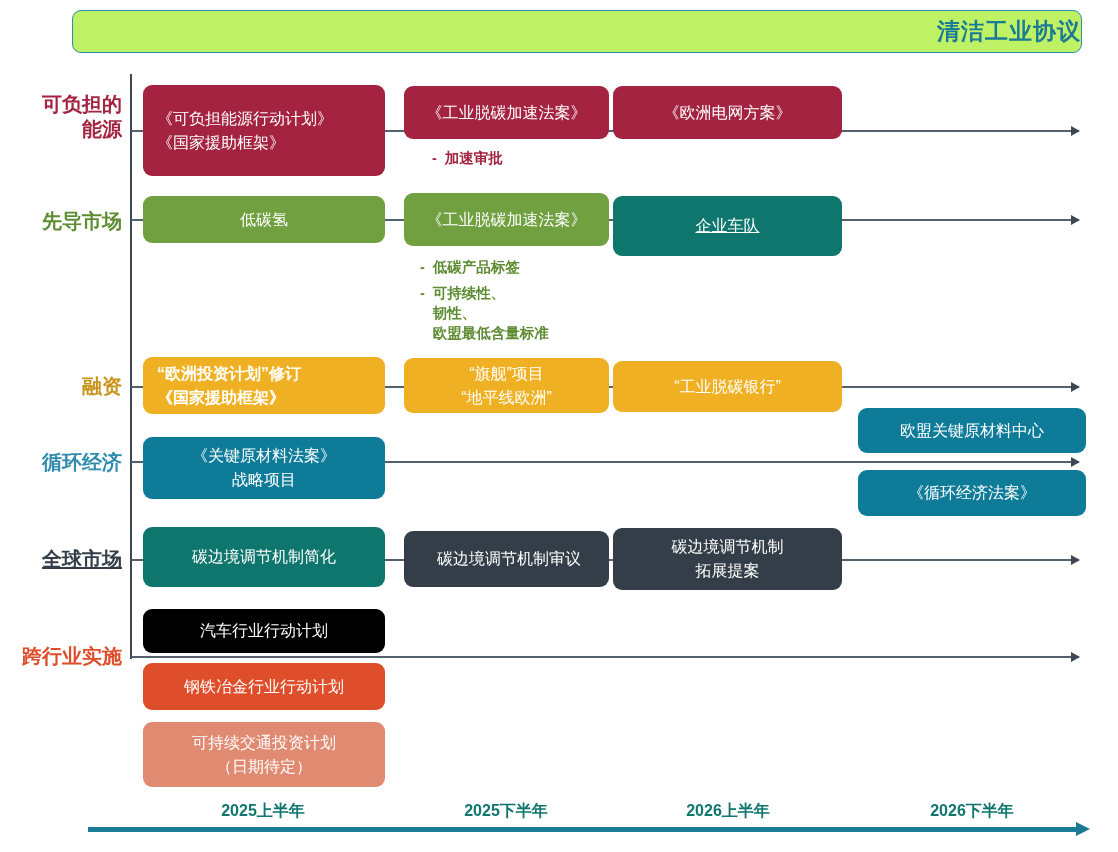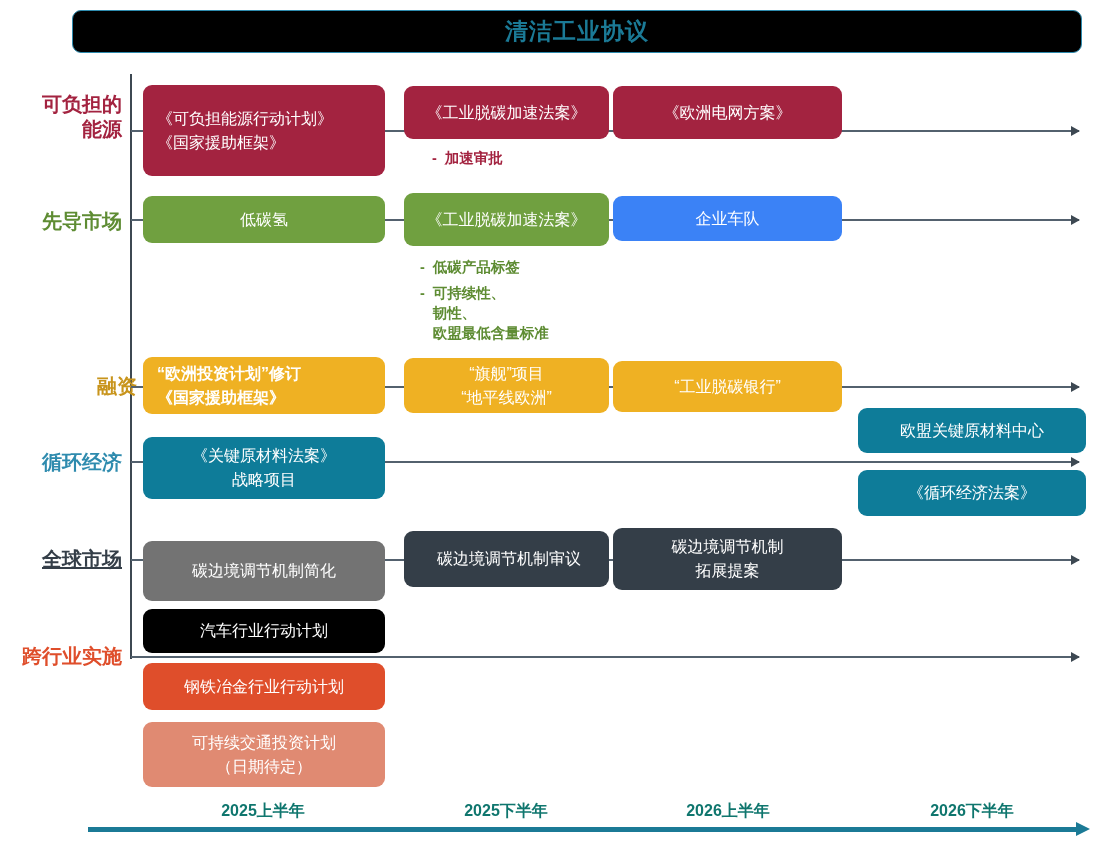--- a/index.html
+++ b/index.html
@@ -8,22 +8,22 @@
     background:#ffffff;
     font-family:"Liberation Sans","DejaVu Sans",sans-serif;
     overflow:hidden;
     position:relative;
   }
   #stage{position:absolute;left:0;top:0;width:1118px;height:852px;}
 
   
   .title-box{
     position:absolute;left:72px;top:10px;width:1010px;height:43px;
-    border:1.6px solid #2E8BAE;border-radius:9px;background:#000000;
-    display:flex;align-items:center;justify-content:center;box-sizing:border-box;
+    border:1.6px solid #2E8BAE;border-radius:9px;background:#bef264;
+    display:flex;align-items:center;justify-content:flex-end;box-sizing:border-box;
   }
   .title-text{
     font-size:23px;font-weight:bold;color:#1B7A96;letter-spacing:1px;
   }
 
   
   .v-axis{
     position:absolute;left:130px;top:74px;width:2px;height:585px;
     background:#3D4852;
   }
@@ -97,50 +97,50 @@
   <div class="box center" style="left:613px;top:86px;width:229px;height:53px;background:#A32340;">《欧洲电网方案》</div>
   <div class="bullet" style="left:432px;top:148px;width:200px;color:#A32340;">
     <span class="dash">-</span>
     <span class="btxt">加速审批</span>
   </div>
 
   <div class="row-label" style="left:0px;top:209px;width:122px;color:#5E8C33;">先导市场</div>
   <div class="row-arrow" style="left:131px;top:219px;width:948px;"></div>
   <div class="box center" style="left:143px;top:196px;width:242px;height:47px;background:#70A040;">低碳氢</div>
   <div class="box center" style="left:404px;top:193px;width:205px;height:53px;background:#70A040;">《工业脱碳加速法案》</div>
-  <div class="box center" style="left:613px;top:196px;width:229px;height:45px;background:#3b82f6;">企业车队</div>
+  <div class="box center" style="left:613px;top:196px;width:229px;height:60px;background:#0f766e;text-decoration:underline;">企业车队</div>
   <div class="bullet" style="left:420px;top:257px;width:220px;color:#5E8C33;">
     <span class="dash">-</span>
     <span class="btxt">低碳产品标签</span>
   </div>
   <div class="bullet" style="left:420px;top:283px;width:220px;color:#5E8C33;">
     <span class="dash">-</span>
     <span class="btxt">可持续性、
 韧性、
 欧盟最低含量标准</span>
   </div>
 
-  <div class="row-label" style="left:0px;top:374px;width:122px;color:#C8941B;padding-left:15px;">融资</div>
+  <div class="row-label" style="left:0px;top:374px;width:122px;color:#C8941B;">融资</div>
   <div class="row-arrow" style="left:131px;top:386px;width:948px;"></div>
   <div class="box center" style="left:143px;top:357px;width:242px;height:57px;background:#EFB123;text-align:left;align-items:flex-start;font-weight:bold;">“欧洲投资计划”修订
 《国家援助框架》</div>
   <div class="box center" style="left:404px;top:358px;width:205px;height:55px;background:#EFB123;">“旗舰”项目
 “地平线欧洲”</div>
   <div class="box center" style="left:613px;top:361px;width:229px;height:51px;background:#EFB123;">“工业脱碳银行”</div>
 
   <div class="row-label" style="left:0px;top:450px;width:122px;color:#2E8BAE;">循环经济</div>
   <div class="row-arrow" style="left:131px;top:461px;width:948px;"></div>
   <div class="box center" style="left:143px;top:437px;width:242px;height:62px;background:#0E7C99;">《关键原材料法案》
 战略项目</div>
   <div class="box center" style="left:858px;top:408px;width:228px;height:45px;background:#0E7C99;">欧盟关键原材料中心</div>
   <div class="box center" style="left:858px;top:470px;width:228px;height:46px;background:#0E7C99;">《循环经济法案》</div>
 
   <div class="row-label" style="left:0px;top:547px;width:122px;color:#343E48;text-decoration:underline;">全球市场</div>
   <div class="row-arrow" style="left:131px;top:559px;width:948px;"></div>
-  <div class="box center" style="left:143px;top:541px;width:242px;height:60px;background:#737373;">碳边境调节机制简化</div>
+  <div class="box center" style="left:143px;top:527px;width:242px;height:60px;background:#0f766e;">碳边境调节机制简化</div>
   <div class="box center" style="left:404px;top:531px;width:205px;height:56px;background:#343E48;padding-left:19px;">碳边境调节机制审议</div>
   <div class="box center" style="left:613px;top:528px;width:229px;height:62px;background:#343E48;">碳边境调节机制
 拓展提案</div>
 
   <div class="row-label" style="left:-8px;top:644px;width:130px;color:#DF4E2B;">跨行业实施</div>
   <div class="row-arrow" style="left:131px;top:656px;width:948px;"></div>
   <div class="box center" style="left:143px;top:609px;width:242px;height:44px;background:#000000;">汽车行业行动计划</div>
   <div class="box center" style="left:143px;top:663px;width:242px;height:47px;background:#DF4E2B;">钢铁冶金行业行动计划</div>
   <div class="box center" style="left:143px;top:722px;width:242px;height:65px;background:#E08A72;">可持续交通投资计划
 （日期待定）</div>

